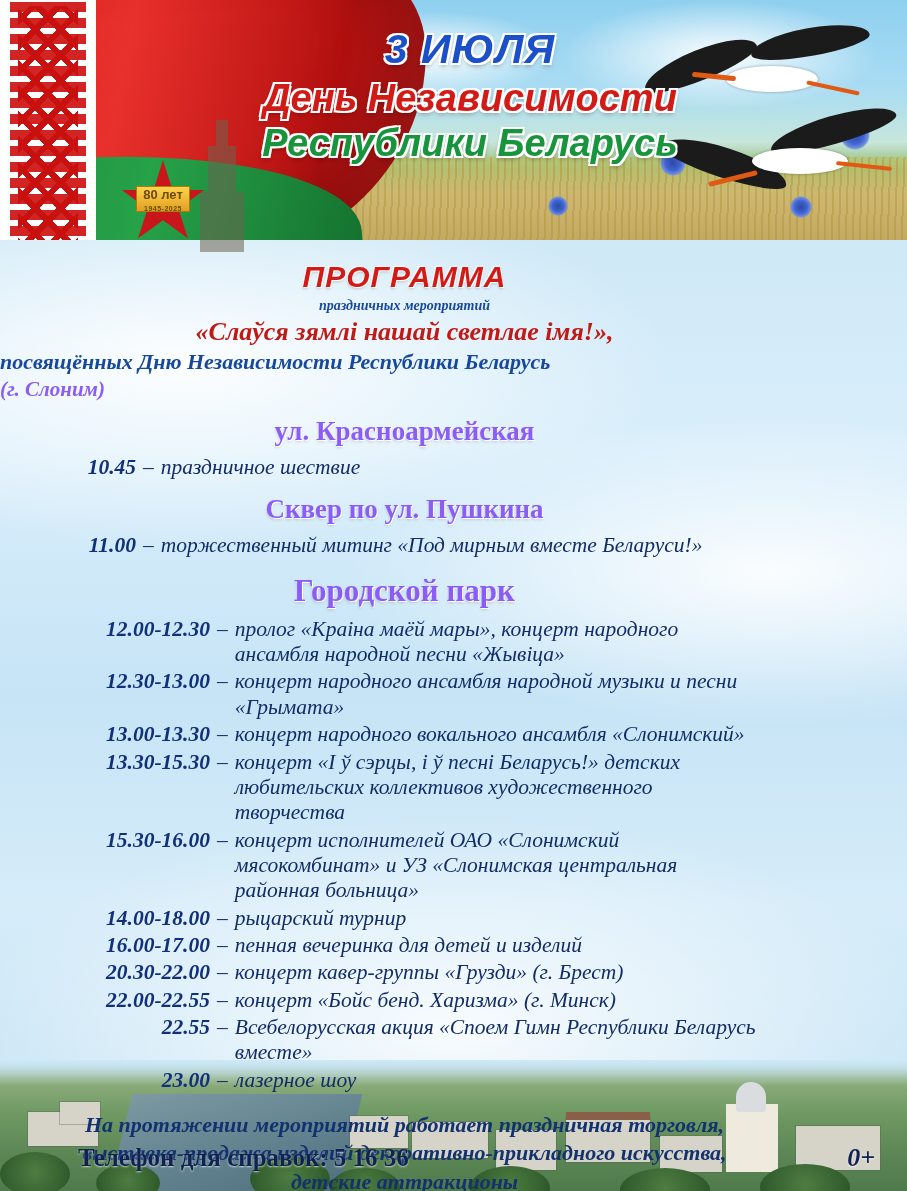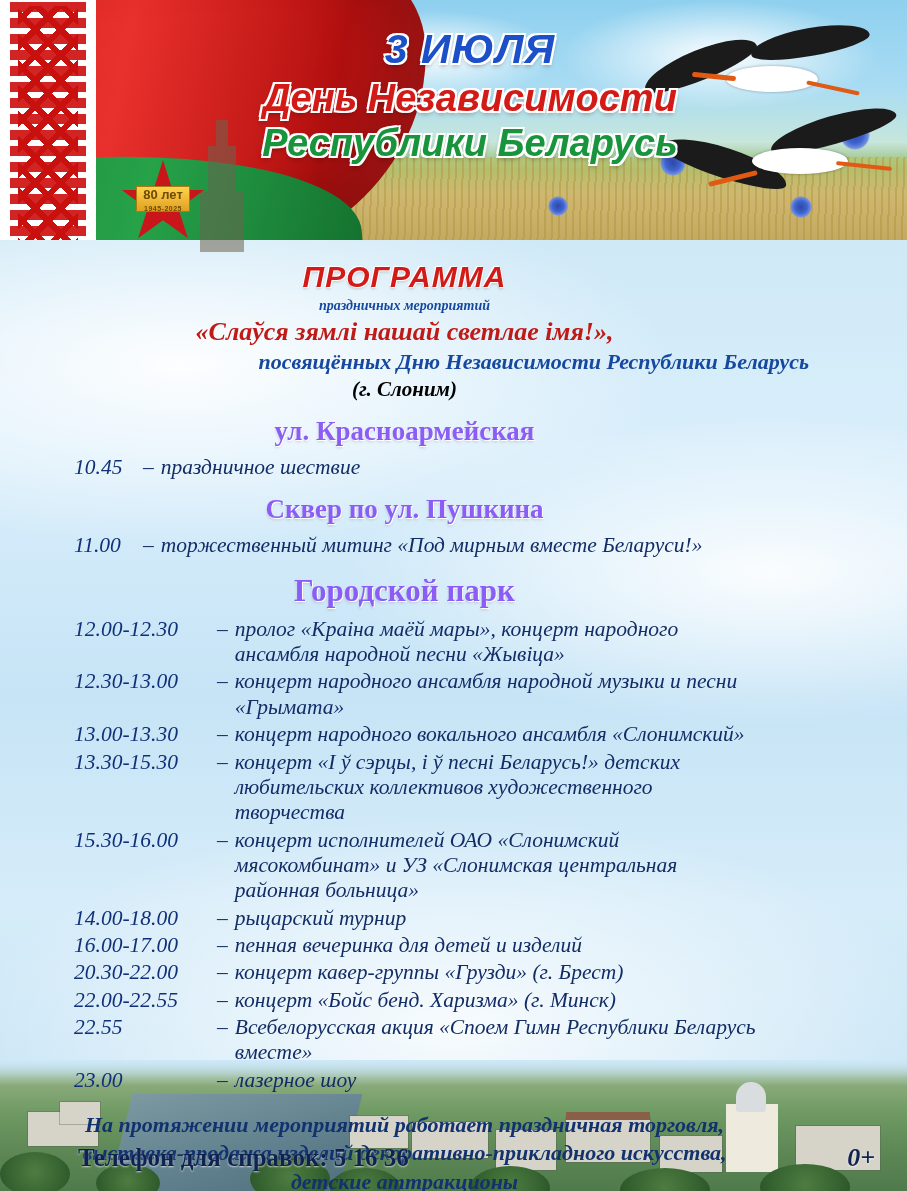--- a/index.html
+++ b/index.html
@@ -309,35 +309,35 @@
   .prog-sub2 {
     text-align: center;
     font-family: "Liberation Serif", serif;
     font-style: italic;
     font-weight: bold;
     font-size: 26px;
     color: #c01a16;
     margin-top: 3px;
   }
   .prog-sub3 {
-    text-align: right;
+    text-align: left;
     font-family: "Liberation Serif", serif;
     font-style: italic;
     font-weight: bold;
     font-size: 22px;
     color: #15489e;
     margin-top: 2px;
   }
   .prog-sub4 {
-    text-align: center;
+    text-align: left;
     font-family: "Liberation Serif", serif;
     font-style: italic;
     font-weight: bold;
     font-size: 21px;
-    color: #000000;
+    color: #8b5cf6;
     margin-top: 2px;
   }
 
   .venue {
     text-align: center;
     font-family: "Liberation Serif", serif;
     font-weight: bold;
     font-size: 27px;
     color: #8b5cf6;
     text-shadow: 1px 1px 0 #fff, 0 2px 3px rgba(0,0,0,.15);
@@ -353,22 +353,23 @@
     display: flex;
     align-items: flex-start;
     font-family: "Liberation Serif", serif;
     font-style: italic;
     font-size: 21.5px;
     color: #122c66;
     line-height: 1.18;
     margin-bottom: 2px;
   }
   .item .time {
-    font-weight: normal;
+    font-weight: bold;
     white-space: nowrap;
+    text-align: right;
     flex: 0 0 auto;
     color: #10307a;
   }
   .item .dash {
     flex: 0 0 auto;
     padding: 0 7px;
     font-weight: normal;
   }
   .item .txt {
     flex: 1 1 auto;

